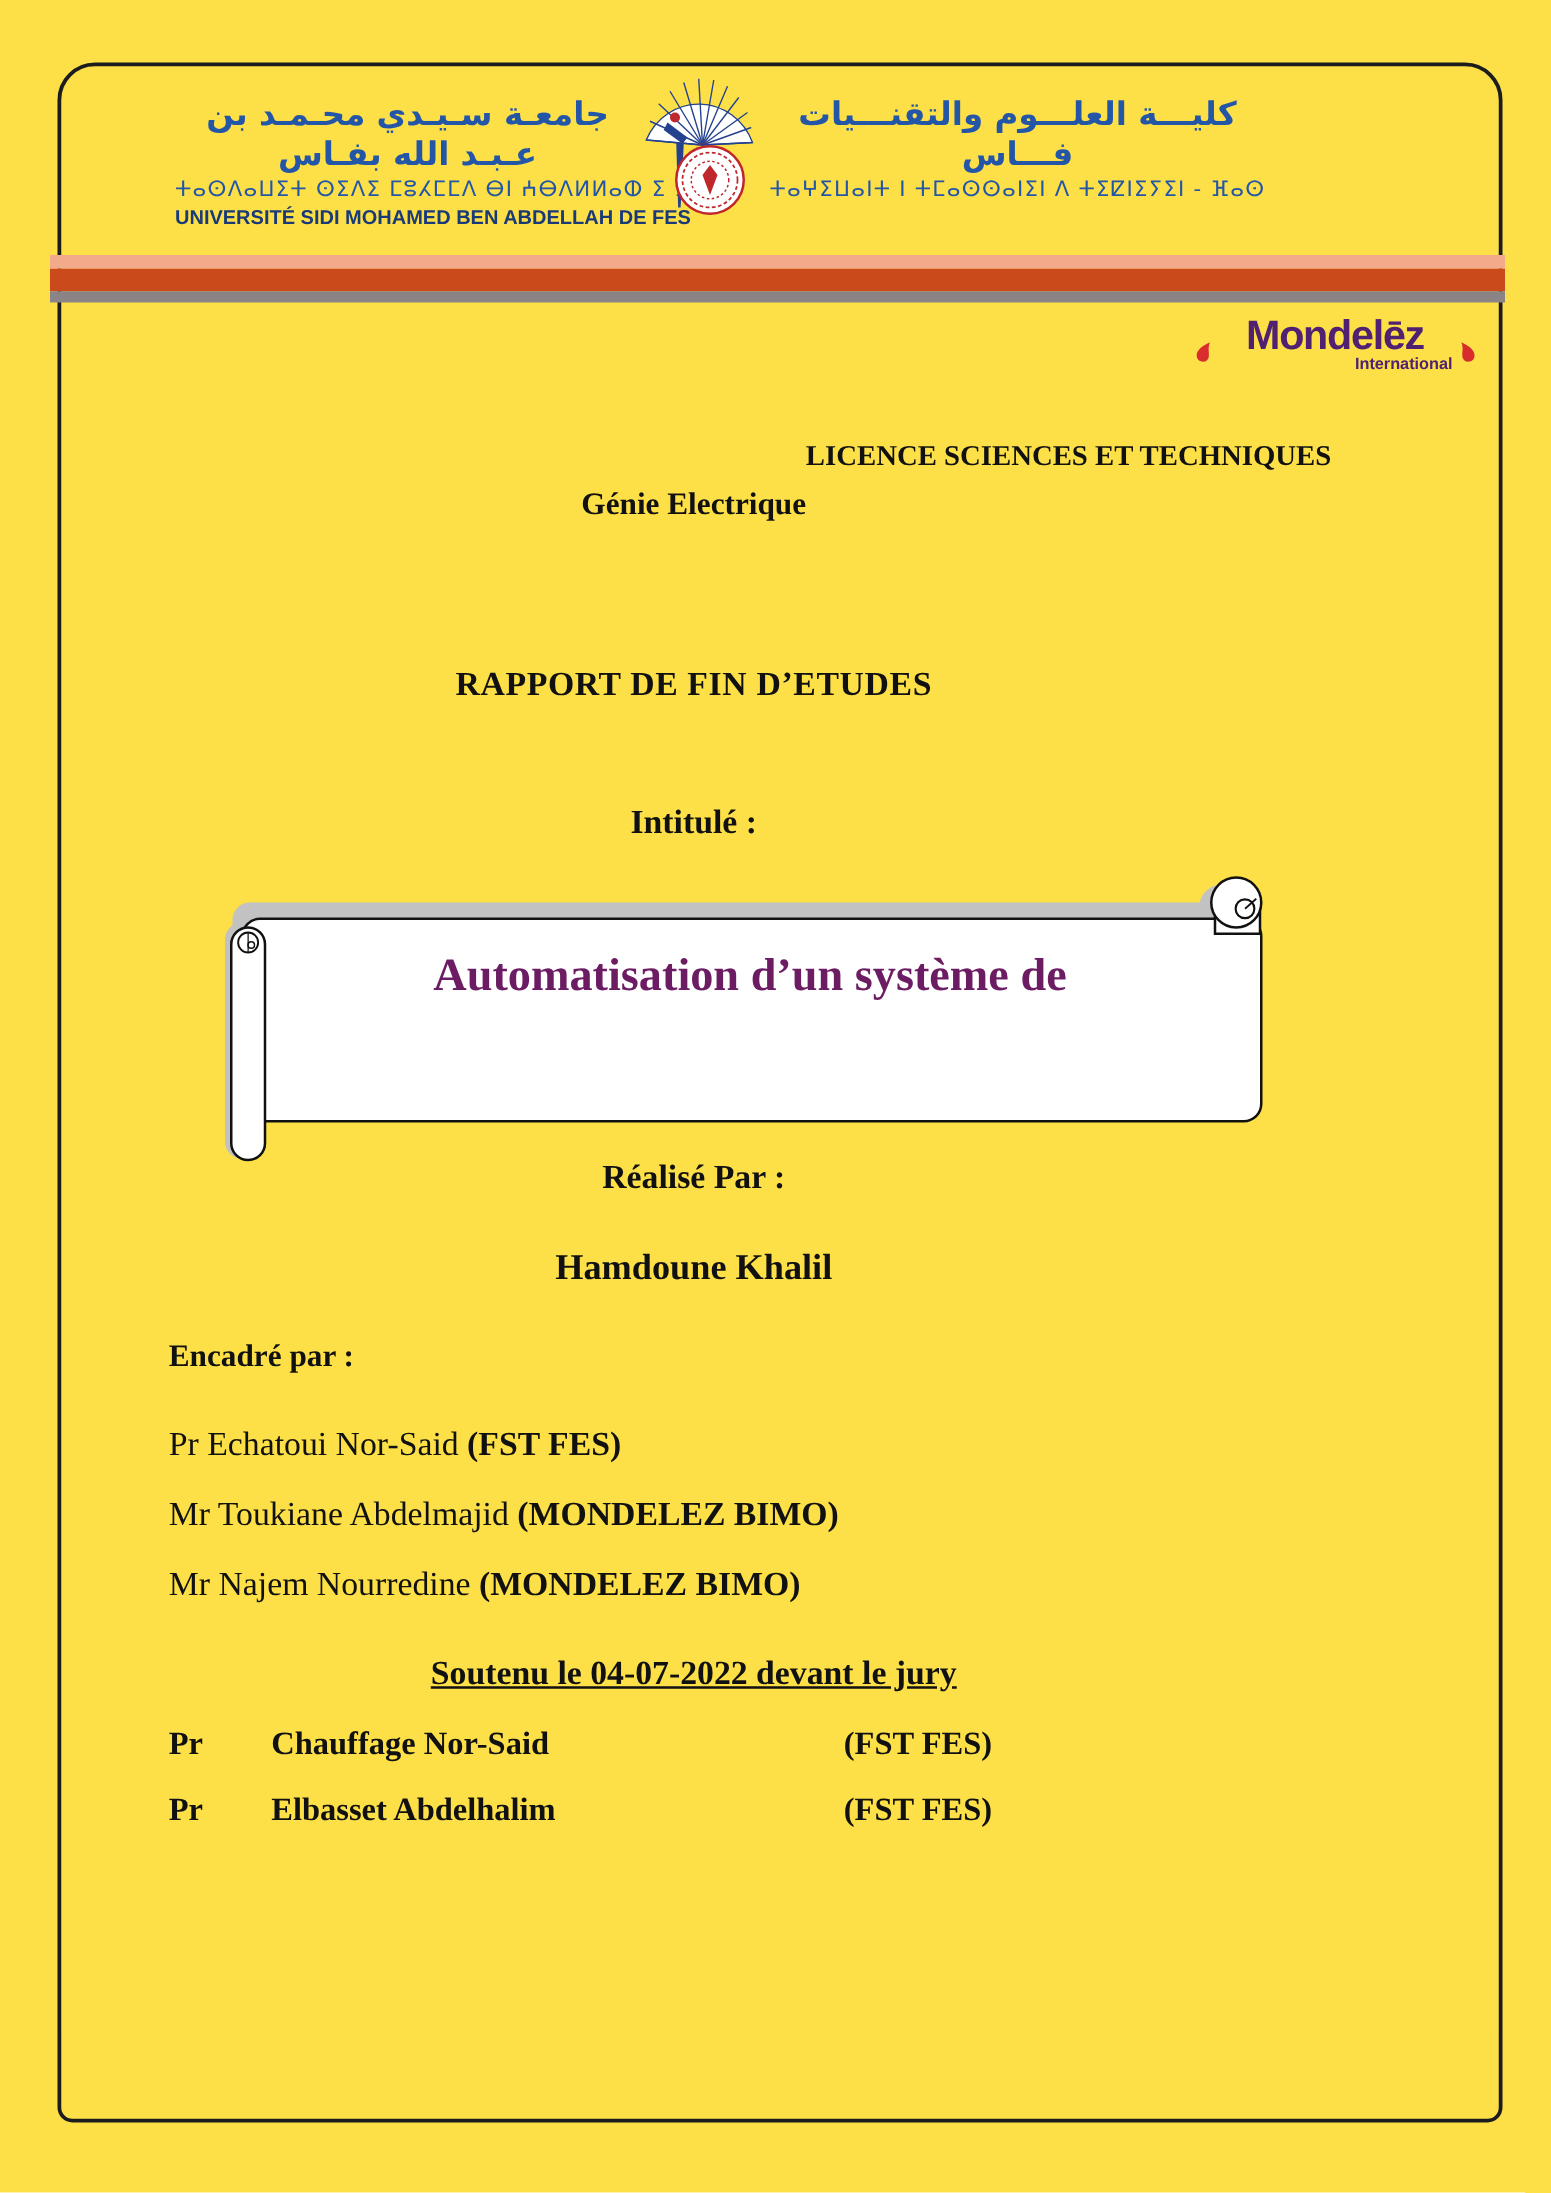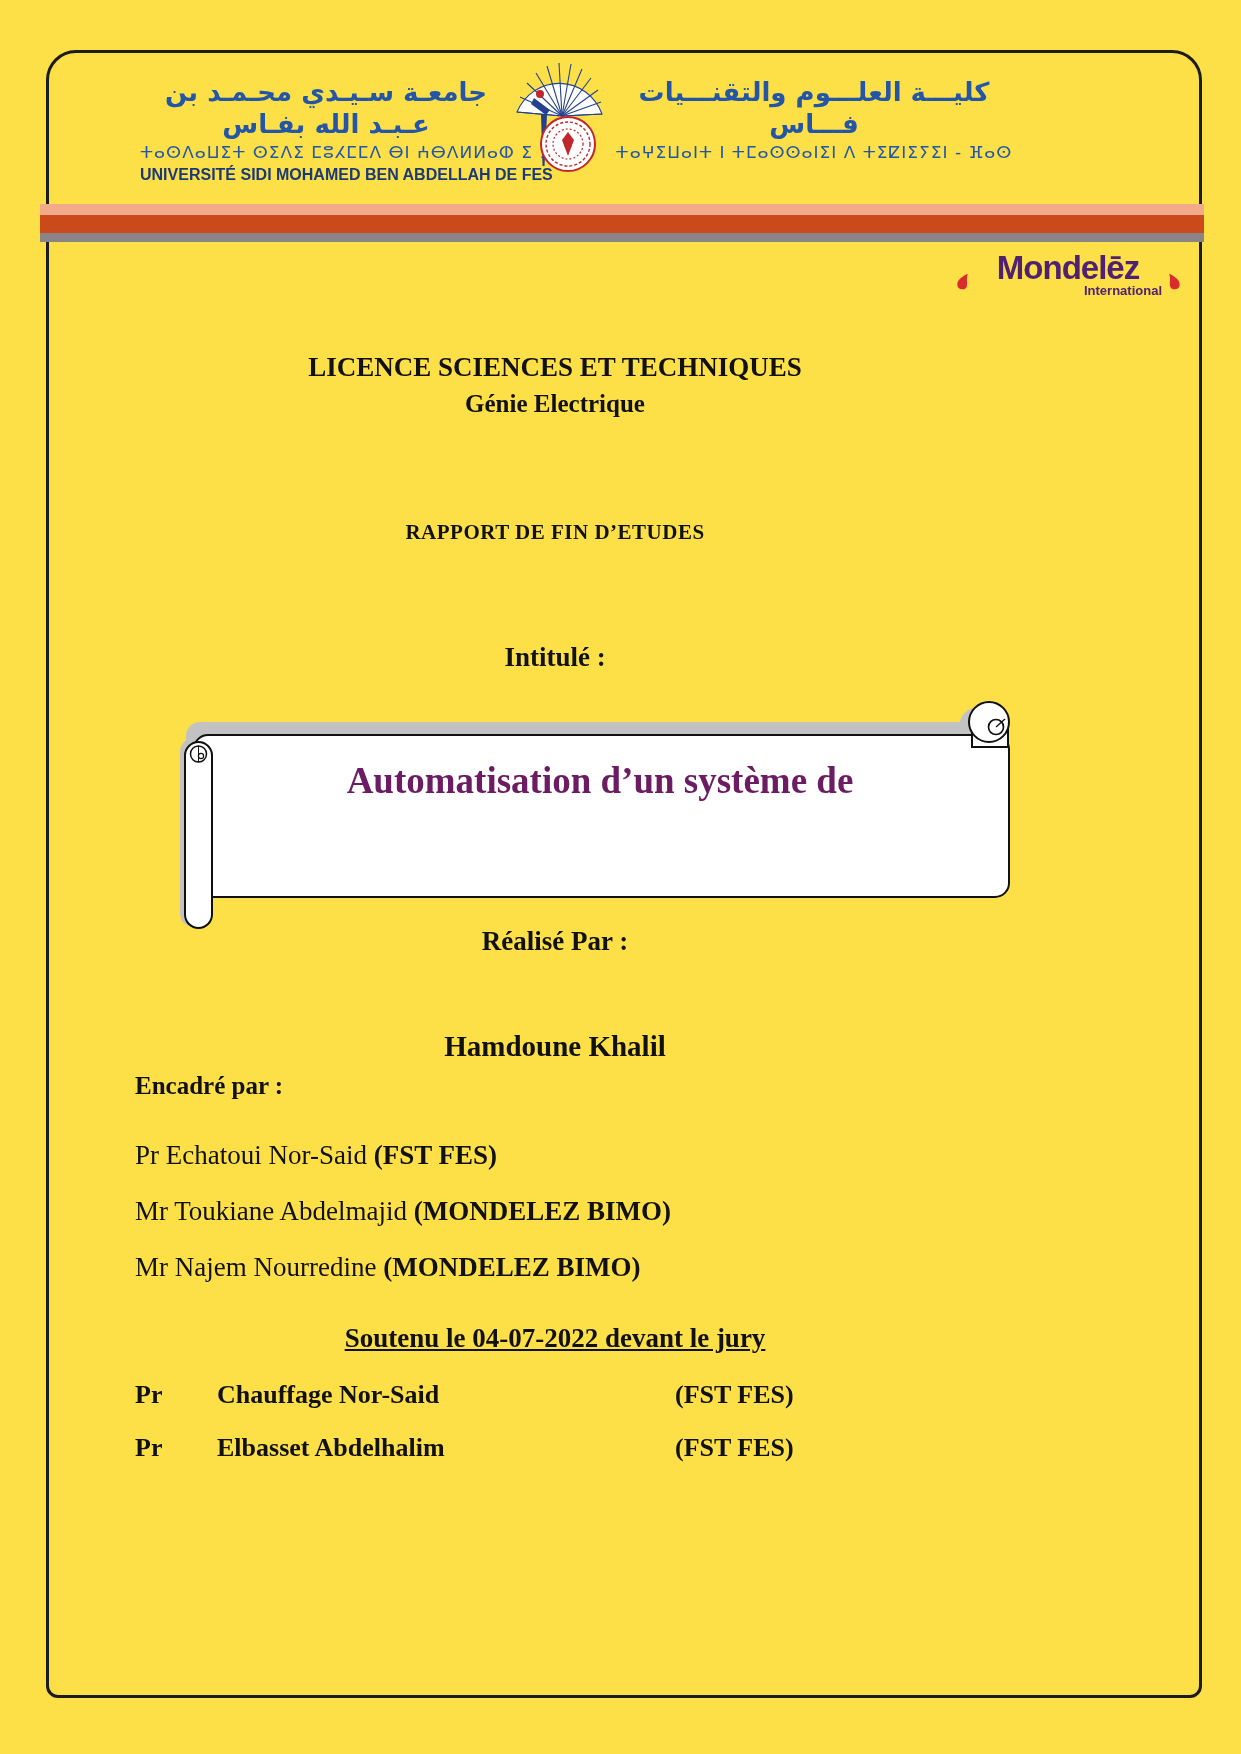--- a/index.html
+++ b/index.html
@@ -24,26 +24,26 @@
   
   .mondelez{position:absolute;left:968px;top:250px;width:200px;font-family:"Liberation Sans",sans-serif;}
   .mondelez-word{position:relative;font-weight:bold;font-size:33px;letter-spacing:-1px;line-height:36px;text-align:center;}
   .swirl{position:absolute;width:14px;height:17px;}
   .swirl svg{display:block;width:100%;height:100%;}
   .swirl-left{left:-12px;bottom:-4px;}
   .swirl-right{right:-13px;bottom:-4px;transform:scaleX(-1);}
   .mondelez-sub{font-weight:bold;font-size:13px;text-align:right;margin-top:-3px;padding-right:6px;}
   
   .cline{position:absolute;left:45px;width:1020px;text-align:center;font-weight:bold;}
-  .t-licence{top:352px;font-size:27px;}
+  .t-licence{top:352px;font-size:23px;text-align:right;}
   .t-genie{top:390px;font-size:25px;}
-  .t-rapport{top:520px;font-size:21px;letter-spacing:.5px;}
+  .t-rapport{top:532px;font-size:27px;letter-spacing:.5px;}
   .t-intitule{top:642px;font-size:27px;}
   .t-realise{top:926px;font-size:27px;}
-  .t-author{top:998px;font-size:29px;margin-top:32px;}
+  .t-author{top:998px;font-size:29px;}
   .t-soutenu{top:1323px;font-size:27px;text-decoration:underline;}
   
   .scroll-wrap{position:absolute;left:180px;top:695px;width:835px;height:240px;}
   .scroll-wrap svg{position:absolute;left:0;top:0;}
   .scroll-title{position:absolute;left:30px;top:57px;width:780px;text-align:center;font-weight:bold;font-size:37px;line-height:58px;}
   
   .sup-block{position:absolute;left:135px;top:1072px;width:900px;}
   .sup-label{font-weight:bold;font-size:25px;margin-bottom:40px;}
   .sup-row{font-size:27px;margin-bottom:25px;}
   .sup-row .org{font-weight:bold;}

